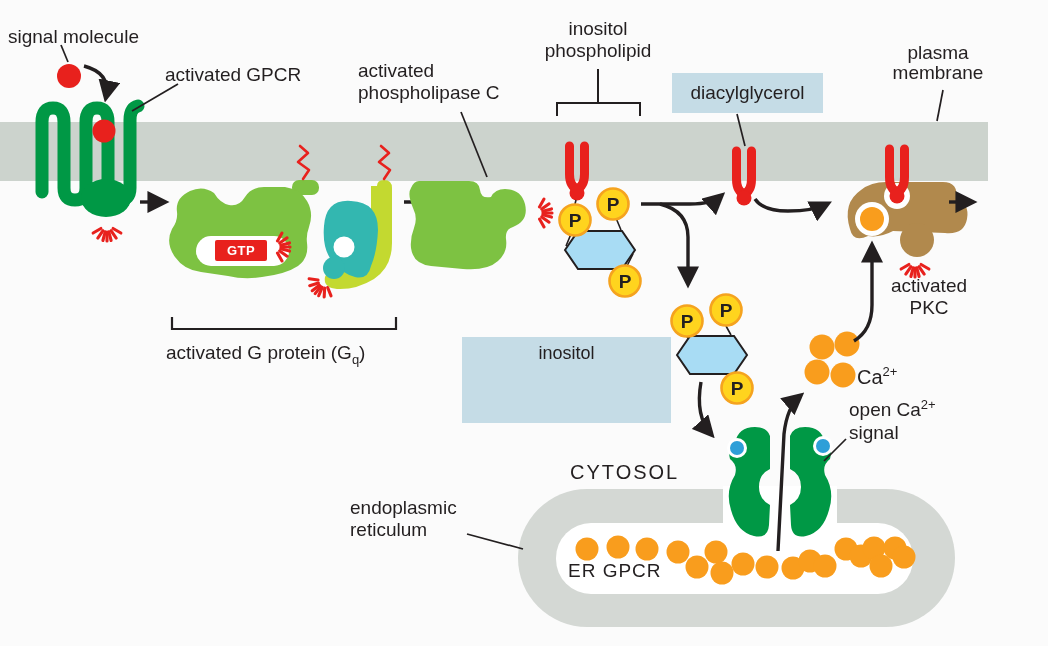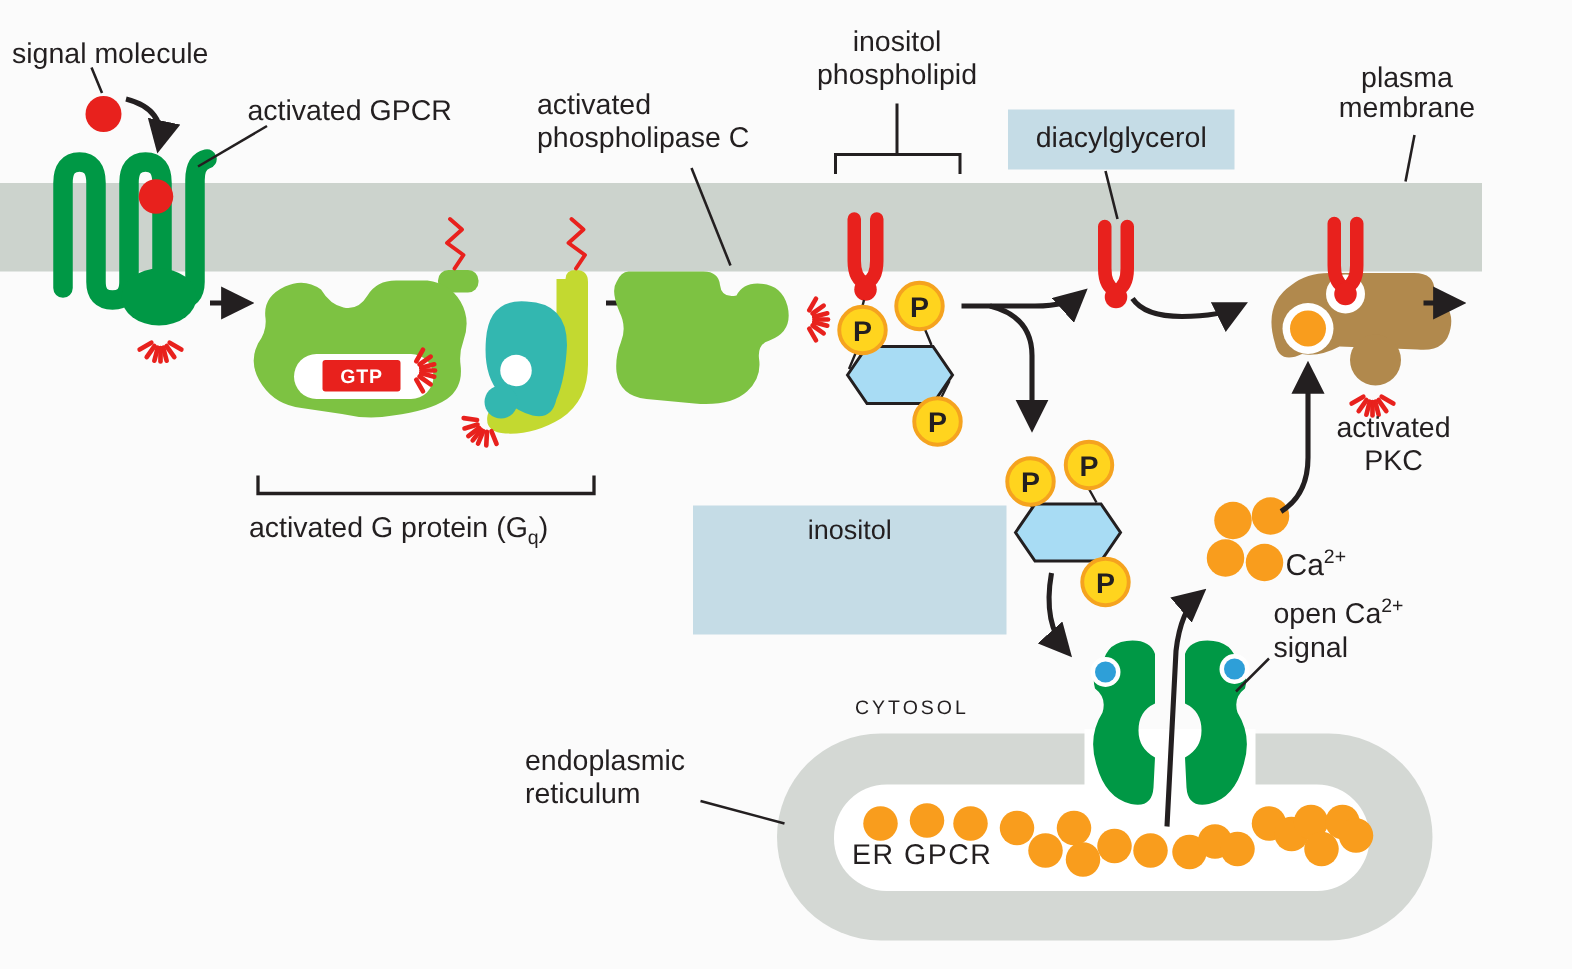--- a/index.html
+++ b/index.html
@@ -16,21 +16,21 @@
   .dagbox{left:672px;top:73px;width:151px;height:40px;line-height:40px;font-size:19px;}
   .ip3box{left:462px;top:337px;width:209px;height:82px;padding-top:4px;line-height:25px;font-size:18px;}
   .gtp{
     position:absolute;left:215px;top:240px;width:52px;height:21px;
     background:#e8211d;color:#ffffff;font-weight:bold;font-size:13px;
     line-height:21px;text-align:center;letter-spacing:.5px;border-radius:2px;
   }
   sup,sub{font-size:13px;line-height:0;}
   sup{vertical-align:super;}
   sub{vertical-align:sub;}
-  .caps{letter-spacing:2px;font-size:13px;}
+  .caps{letter-spacing:2px;font-size:20px;}
   .row{display:block;}
 </style>
 </head>
 <body>
 
 <div class="canvas">
 
 <svg width="1048" height="646" viewBox="0 0 1048 646">
   <defs>
     <marker id="arw" viewBox="0 0 10 10" refX="7.5" refY="5" markerWidth="6.5" markerHeight="6.5" orient="auto-start-reverse">

